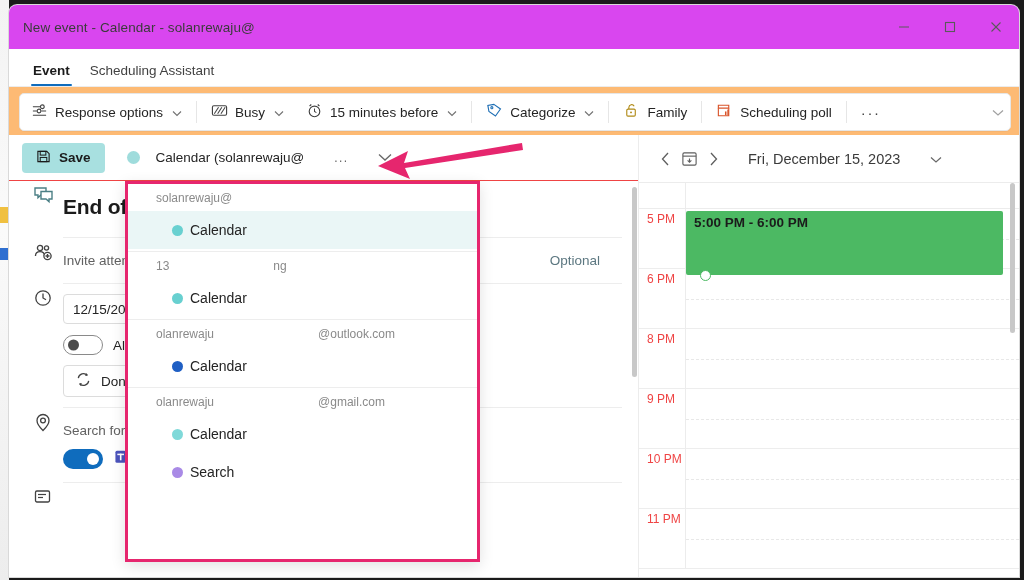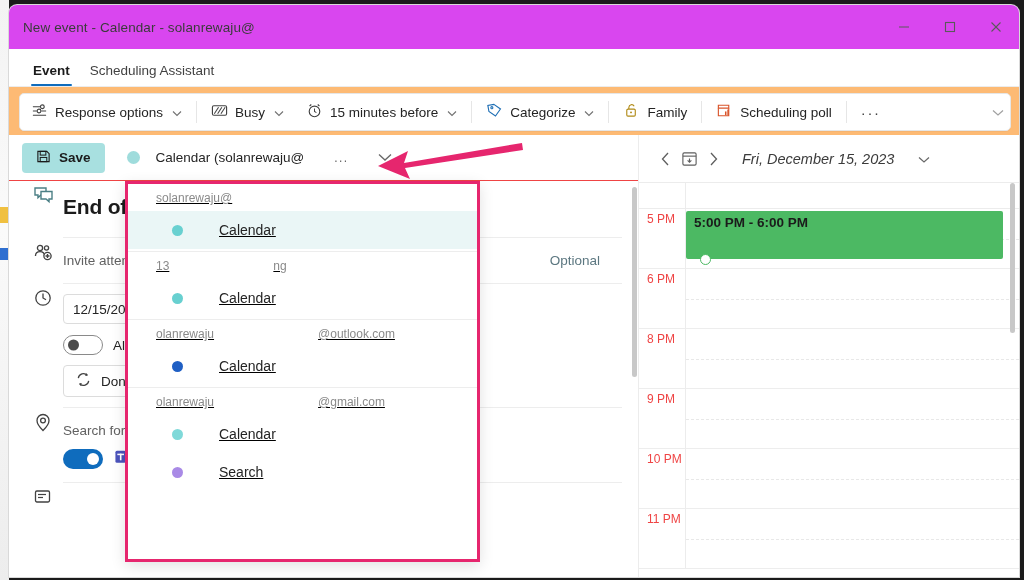--- a/index.html
+++ b/index.html
@@ -146,22 +146,22 @@
   .repeat-btn {
     display: inline-flex; align-items: center; gap: 9px; height: 32px;
     border: 1px solid #dcdcdc; border-radius: 4px; padding: 0 11px;
     font-size: 13.5px; color: #242424; background: #fff;
   }
   .loc-placeholder { font-size: 13.5px; color: #616161; padding: 5px 0; }
   .teams-line { display: flex; align-items: center; gap: 11px; padding: 4px 0 2px 0; }
 
   
   .cal-header {
-    display: flex; align-items: center; gap: 18px; height: 47px;
-    padding-left: 22px; font-size: 14px; color: #424242; font-style: italic;
+    display: flex; align-items: center; gap: 24px; height: 47px;
+    padding-left: 22px; font-size: 14px; color: #424242;
   }
   .cal-nav { display: flex; align-items: center; gap: 11px; }
   .cal-nav span { display: flex; opacity: .85; }
   .cal-date { margin-left: 6px; color: #3b3b3b; font-size: 14.5px; }
   .cal-date-caret { margin-left: 6px; opacity: .8; }
   .cal-allday-strip { height: 27px; border-top: 1px solid #ececec; border-bottom: 1px solid #ececec; display: flex; }
   .cal-allday-strip .gut { width: 47px; border-right: 1px solid #ececec; }
   .cal-grid { position: relative; height: 378px; overflow: hidden; }
   .hour {
     position: relative; height: 60px; display: flex;
@@ -170,45 +170,45 @@
   .hour .gut {
     width: 47px; flex: none; border-right: 1px solid #ececec;
     font-size: 12px; color: #ef4444; padding: 3px 0 0 8px;
   }
   .hour .slot { flex: 1; position: relative; }
   .hour .slot::after {
     content: ""; position: absolute; left: 0; right: 0; top: 50%;
     border-top: 1px dashed #e8e8e8;
   }
   .event-block {
-    position: absolute; left: 47px; right: 16px; top: 2px; height: 48px;
+    position: absolute; left: 47px; right: 16px; top: 2px; height: 64px;
     background: #4cb963; border-radius: 2px;
     font-size: 13.5px; font-weight: bold; color: #1b1b1b; padding: 4px 0 0 8px;
   }
   .event-handle {
     position: absolute; left: 14px; bottom: -6px;
     width: 11px; height: 11px; border-radius: 50%;
     background: #fff; border: 1.5px solid #4cb963;
   }
 
   
   .dropdown {
     position: absolute; left: 116px; top: 176px;
     width: 355px; height: 381px;
     background: #fff; border: 3px solid #e6266e;
     box-shadow: 0 4px 14px rgba(0,0,0,.12);
-    z-index: 50; overflow: hidden; text-decoration: underline;
+    z-index: 50; overflow: hidden;
   }
   .dd-group-head {
     font-size: 12px; color: #8a8a8a; padding: 7px 0 6px 28px;
     display: flex;
   }
   .dd-group-head .g2 { margin-left: 104px; }
   .dd-item {
-    display: flex; align-items: center; gap: 36px;
+    display: flex; align-items: center; gap: 7px;
     height: 38px; padding-left: 44px; font-size: 14px; color: #242424;
     cursor: default;
   }
   .dd-item.sel { background: #eaf6f6; }
   .dd-item .dot { width: 11px; height: 11px; border-radius: 50%; flex: none; }
   .dd-item.indent { padding-left: 44px; }
   .dd-item.indent .label { margin-left: 52px; }
   .dd-sep { height: 1px; background: #ededed; margin: 2px 0 0 0; }
 
   

